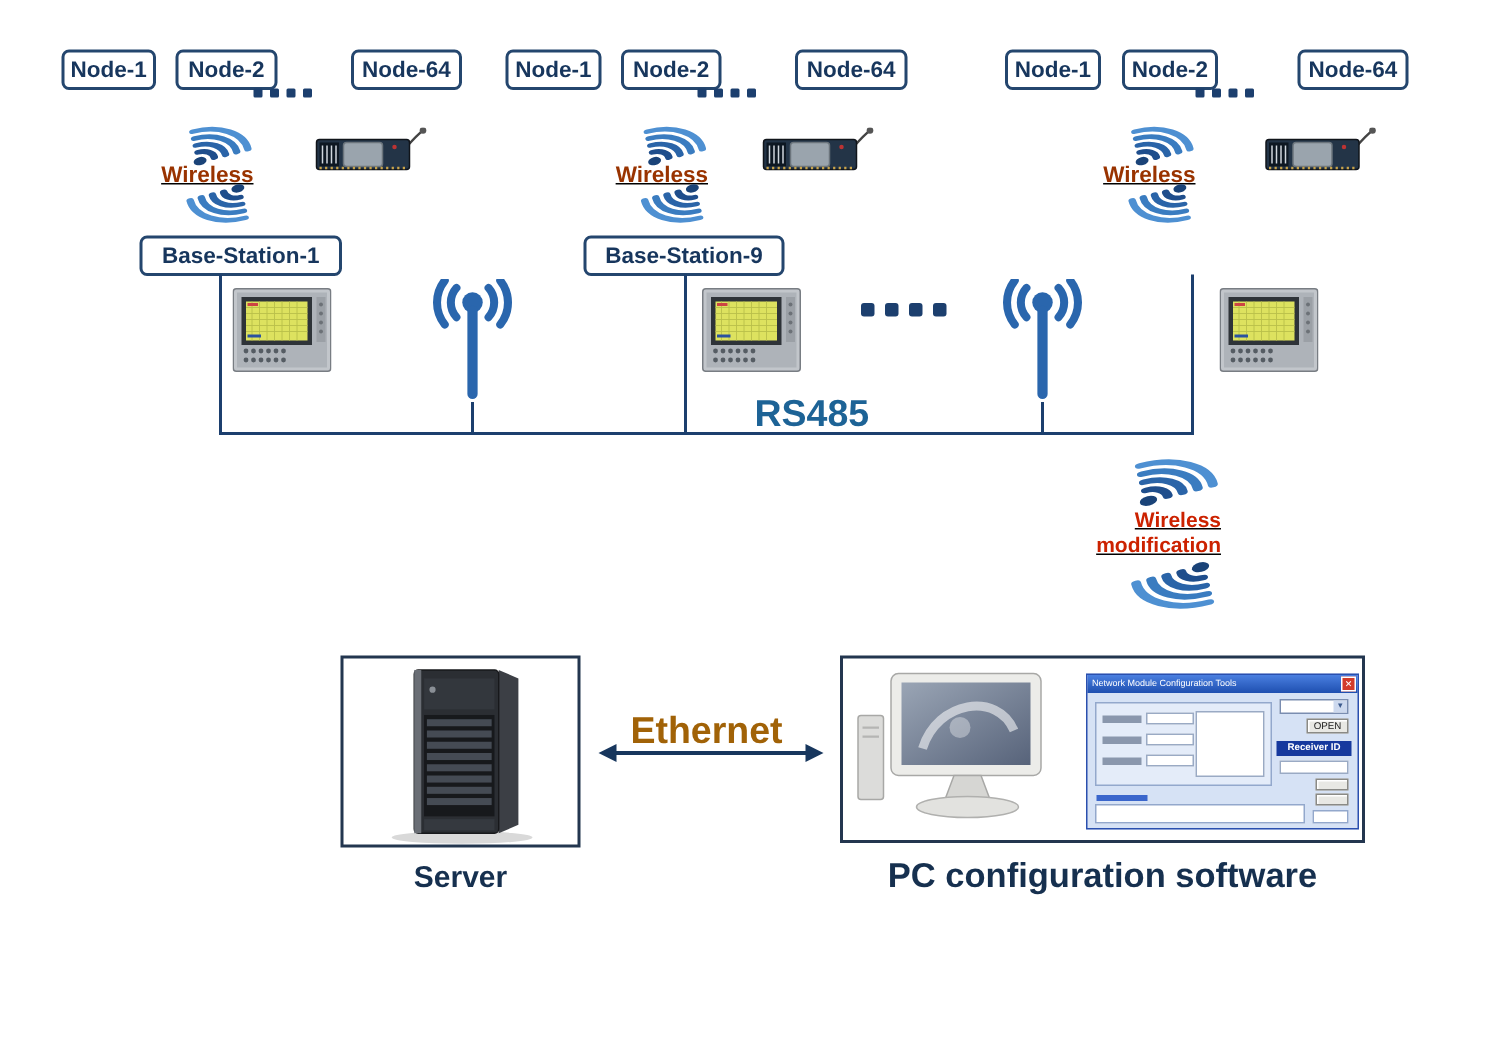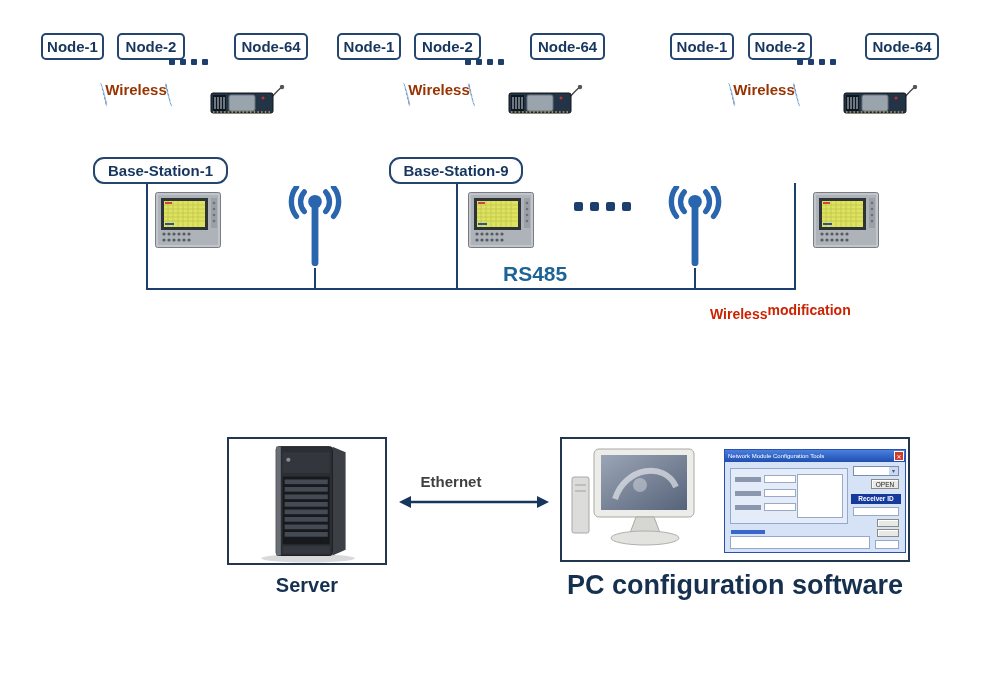--- a/index.html
+++ b/index.html
@@ -6,42 +6,42 @@
   html,body { background:#fff; }
   body { font-family:"Liberation Sans", sans-serif; }
   #canvas { position:relative; width:1000px; height:691px; background:#fff; overflow:hidden; }
   .abs { position:absolute; }
 
   
   .obox { position:absolute; height:27px; border:2px solid #24466e; border-radius:5px;
           background:#fff; color:#17365d; font-weight:bold; font-size:15px;
           display:flex; align-items:center; justify-content:center; white-space:nowrap; }
   .nodebox { top:33px;margin-left:22px; }
-  .bsbox { top:157px;border-radius:11px; }
+  .bsbox { top:157px; }
 
   
   .dots { position:absolute; display:flex; gap:5px; }
   .dots .dot { width:6px; height:6px; background:#1c3f6e; border-radius:1px; }
   .dots.mid { gap:7px; }
   .dots.mid .dot { width:9px; height:9px; border-radius:2px; }
 
   
-  .wifi-stack { position:absolute; display:flex; flex-direction:row; align-items:flex-start; }
+  .wifi-stack { position:absolute; display:flex; flex-direction:column; align-items:flex-end;text-decoration:underline; }
   .wifi-label { font-size:15px; font-weight:bold; color:#993300; line-height:17px; text-align:center; }
   .wifi-label.red { color:#cc2200; font-size:14px; line-height:17px; }
   .w-top { transform:rotate(-14deg); }
   .w-bot { transform:rotate(166deg); }
 
   
   .hline,.vline { position:absolute; background:#1c3f6e; }
   .hline { height:2px; }
   .vline { width:2px; }
 
   .caption { position:absolute; font-weight:bold; color:#16304f; text-align:center; }
-  .rs485 { position:absolute; font-weight:bold; font-size:21px; color:#1d6396; }
+  .rs485 { position:absolute; font-weight:bold; font-size:25px; color:#1d6396; }
 
   
   .framebox { position:absolute; background:#fff; border:2px solid #23364f; }
 
   
   .dlg { position:absolute; left:162px; top:10px; width:182px; height:104px;
          background:#d6e2f5; border:1px solid #2a4fae; font-family:inherit; }
   .dlg-title { position:absolute; left:0; top:0; right:0; height:12px;
                background:linear-gradient(#4a7fe0,#1e4fb0); color:#fff; font-size:6px;
                line-height:12px; padding-left:3px; overflow:hidden; white-space:nowrap; }
@@ -340,21 +340,21 @@
       <rect x="29" y="65" width="46" height="5" fill="#454b54"></rect>
       <rect x="29" y="73" width="46" height="5" fill="#454b54"></rect>
       <rect x="29" y="81" width="46" height="5" fill="#454b54"></rect>
       <rect x="29" y="89" width="46" height="5" fill="#454b54"></rect>
       <rect x="29" y="97" width="46" height="5" fill="#454b54"></rect>
       <rect x="27" y="112" width="50" height="8" fill="#35393f"></rect>
     </svg>
   </div>
   <div class="caption" style="left:227px;top:574px;width:160px;font-size:20px;">Server</div>
 
-  <div class="caption" style="left:376px;top:473px;width:150px;font-size:15px;color:#404040;">Ethernet</div>
+  <div class="caption" style="left:396px;top:473px;width:150px;font-size:25px;color:#a16207;">Ethernet</div>
   <svg class="abs" style="left:398px;top:492px;" width="152" height="20" viewBox="0 0 152 20">
     <line x1="11" y1="10" x2="141" y2="10" stroke="#17365d" stroke-width="2.6"></line>
     <polygon points="1,10 13,4 13,16" fill="#17365d"></polygon>
     <polygon points="151,10 139,4 139,16" fill="#17365d"></polygon>
   </svg>
 
   <div class="framebox" style="left:560px;top:437px;width:350px;height:125px;">
     <svg style="position:absolute;left:8px;top:8px;" width="140" height="104" viewBox="0 0 140 104">
       <defs>
         <linearGradient id="scrg" x1="0" y1="0" x2="1" y2="1">
@@ -399,15 +399,15 @@
       <div class="dlg-btn dlg-open">OPEN</div>
       <div class="dlg-recv">Receiver ID</div>
       <div class="dlg-input"></div>
       <div class="dlg-btn dlg-btn-a"></div>
       <div class="dlg-btn dlg-btn-b"></div>
       <div class="dlg-bluechip"></div>
       <div class="dlg-status"></div>
       <div class="dlg-sidebox"></div>
     </div>
   </div>
-  <div class="caption" style="left:560px;top:570px;width:350px;font-size:27px;">PC configuration software</div>
+  <div class="caption" style="left:560px;top:570px;width:350px;font-size:23px;">PC configuration software</div>
 
 </div>
 
 </body></html>

